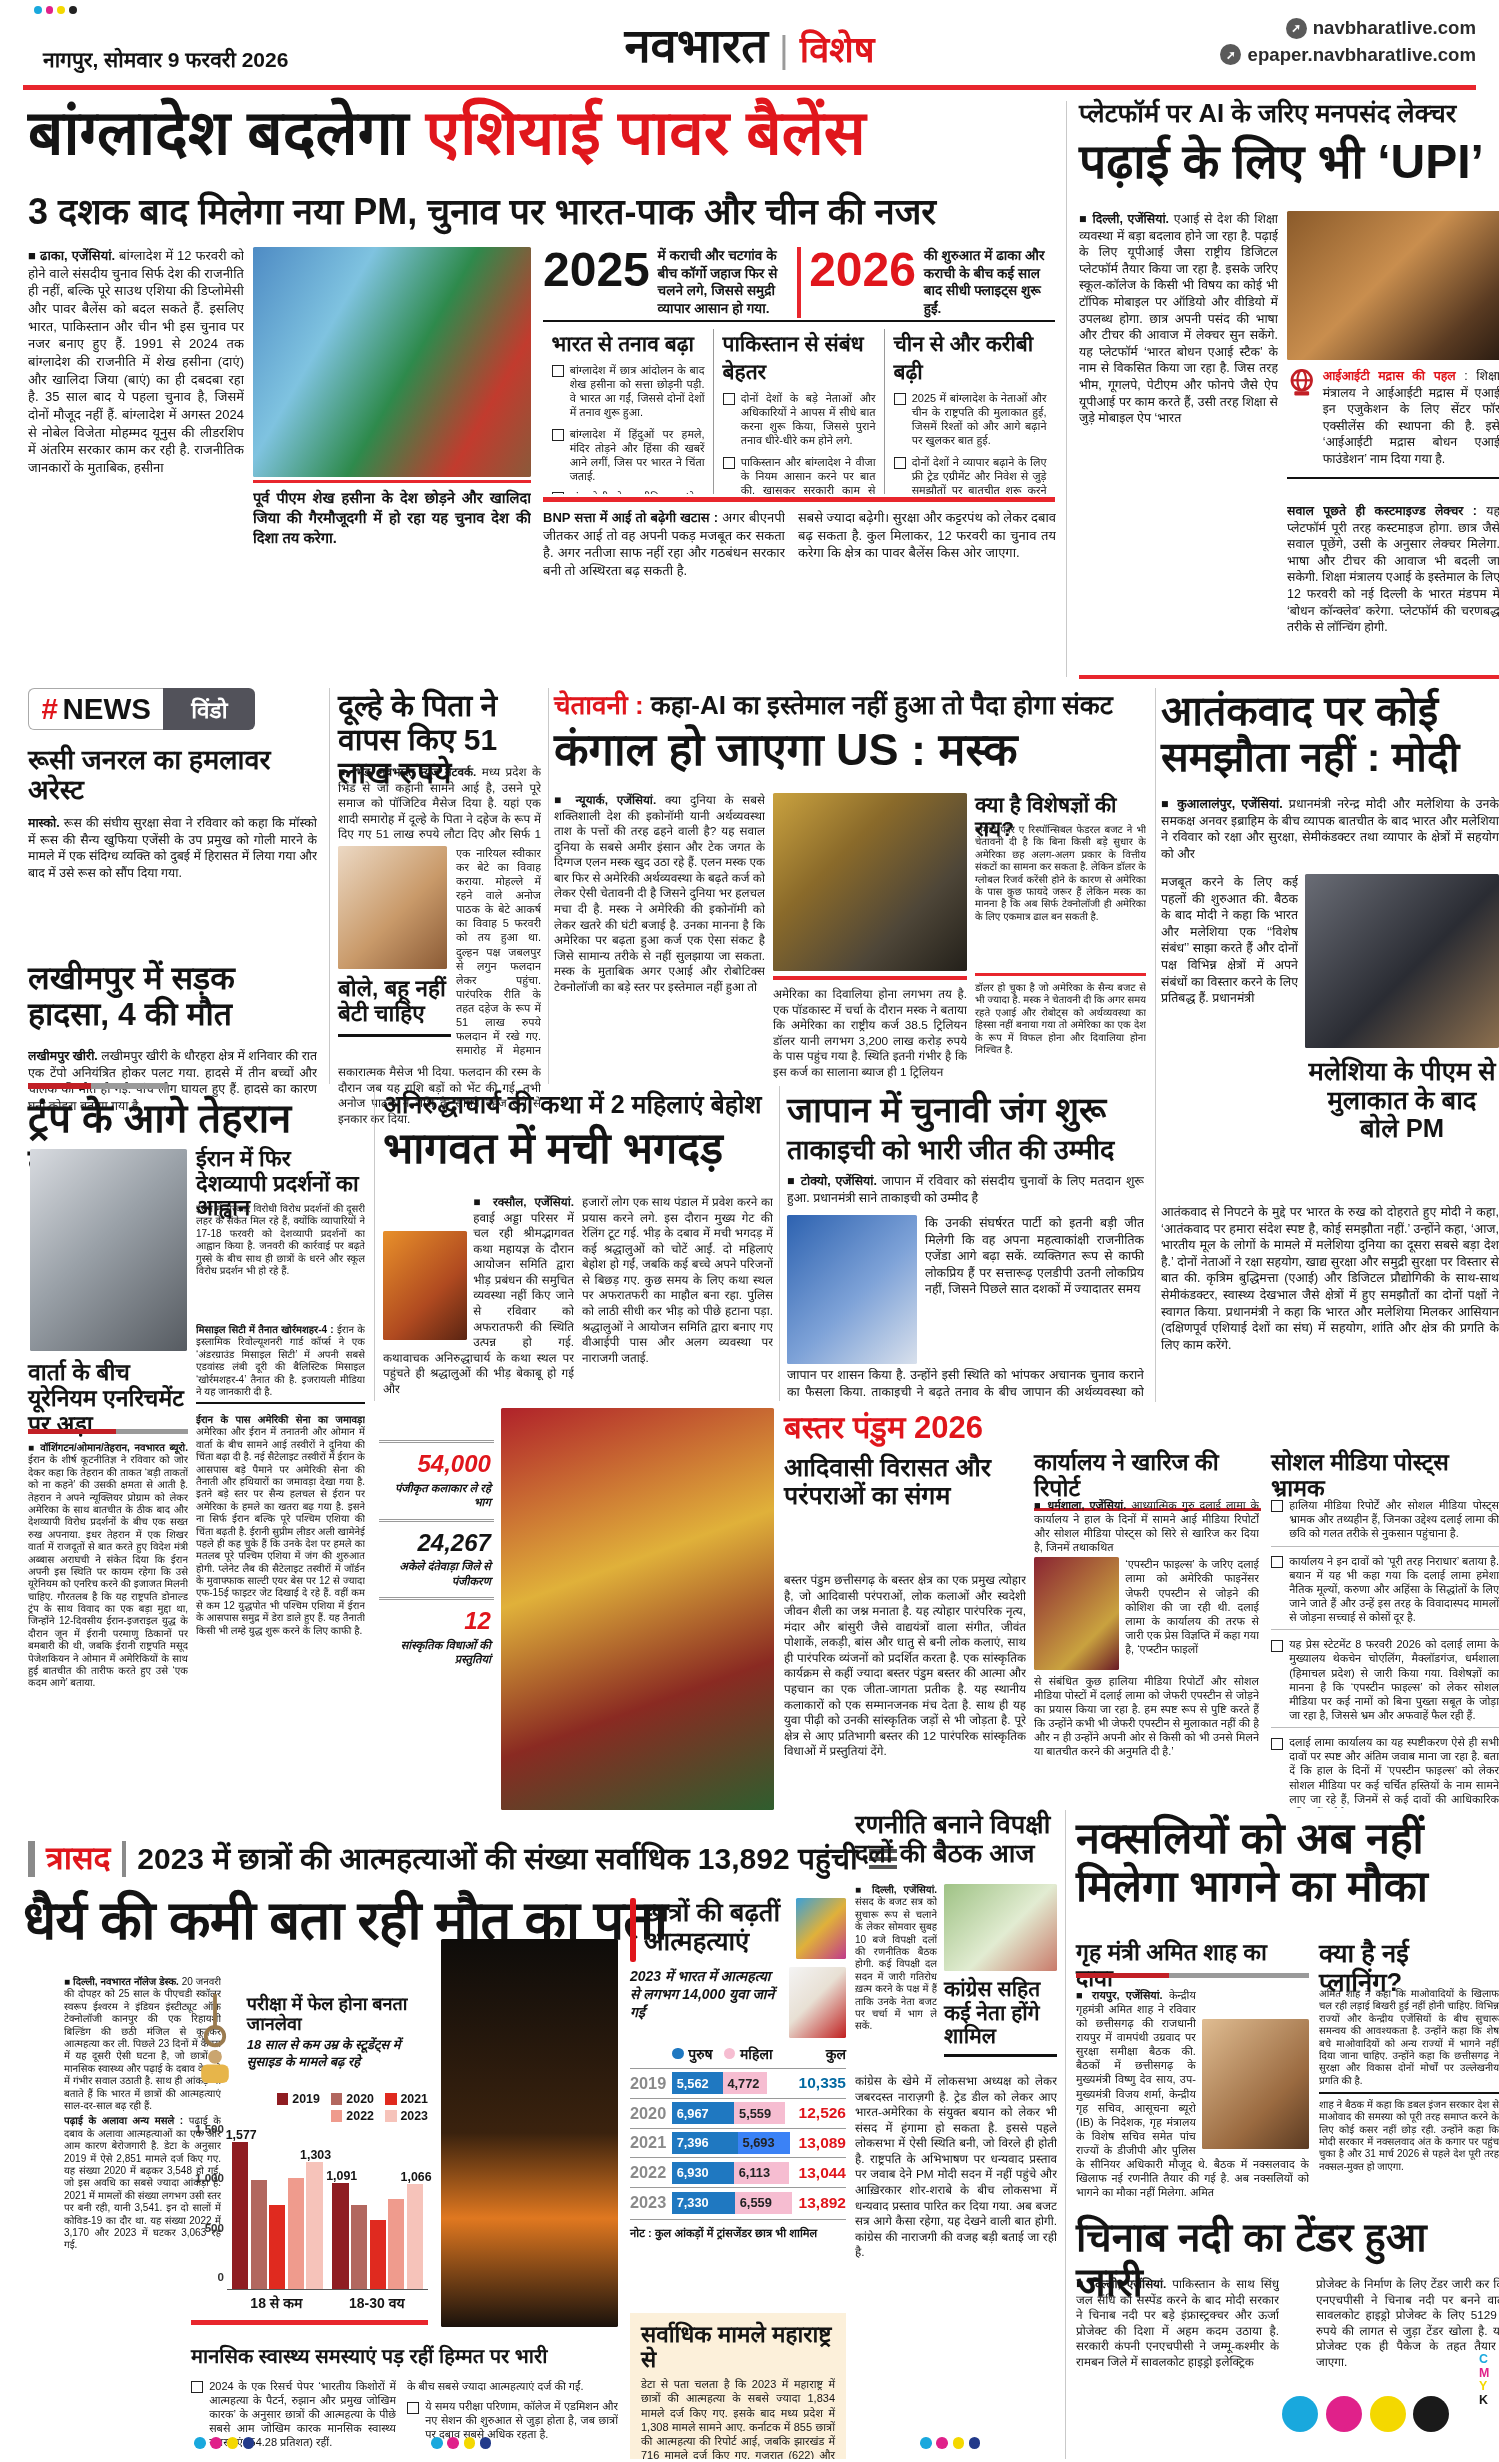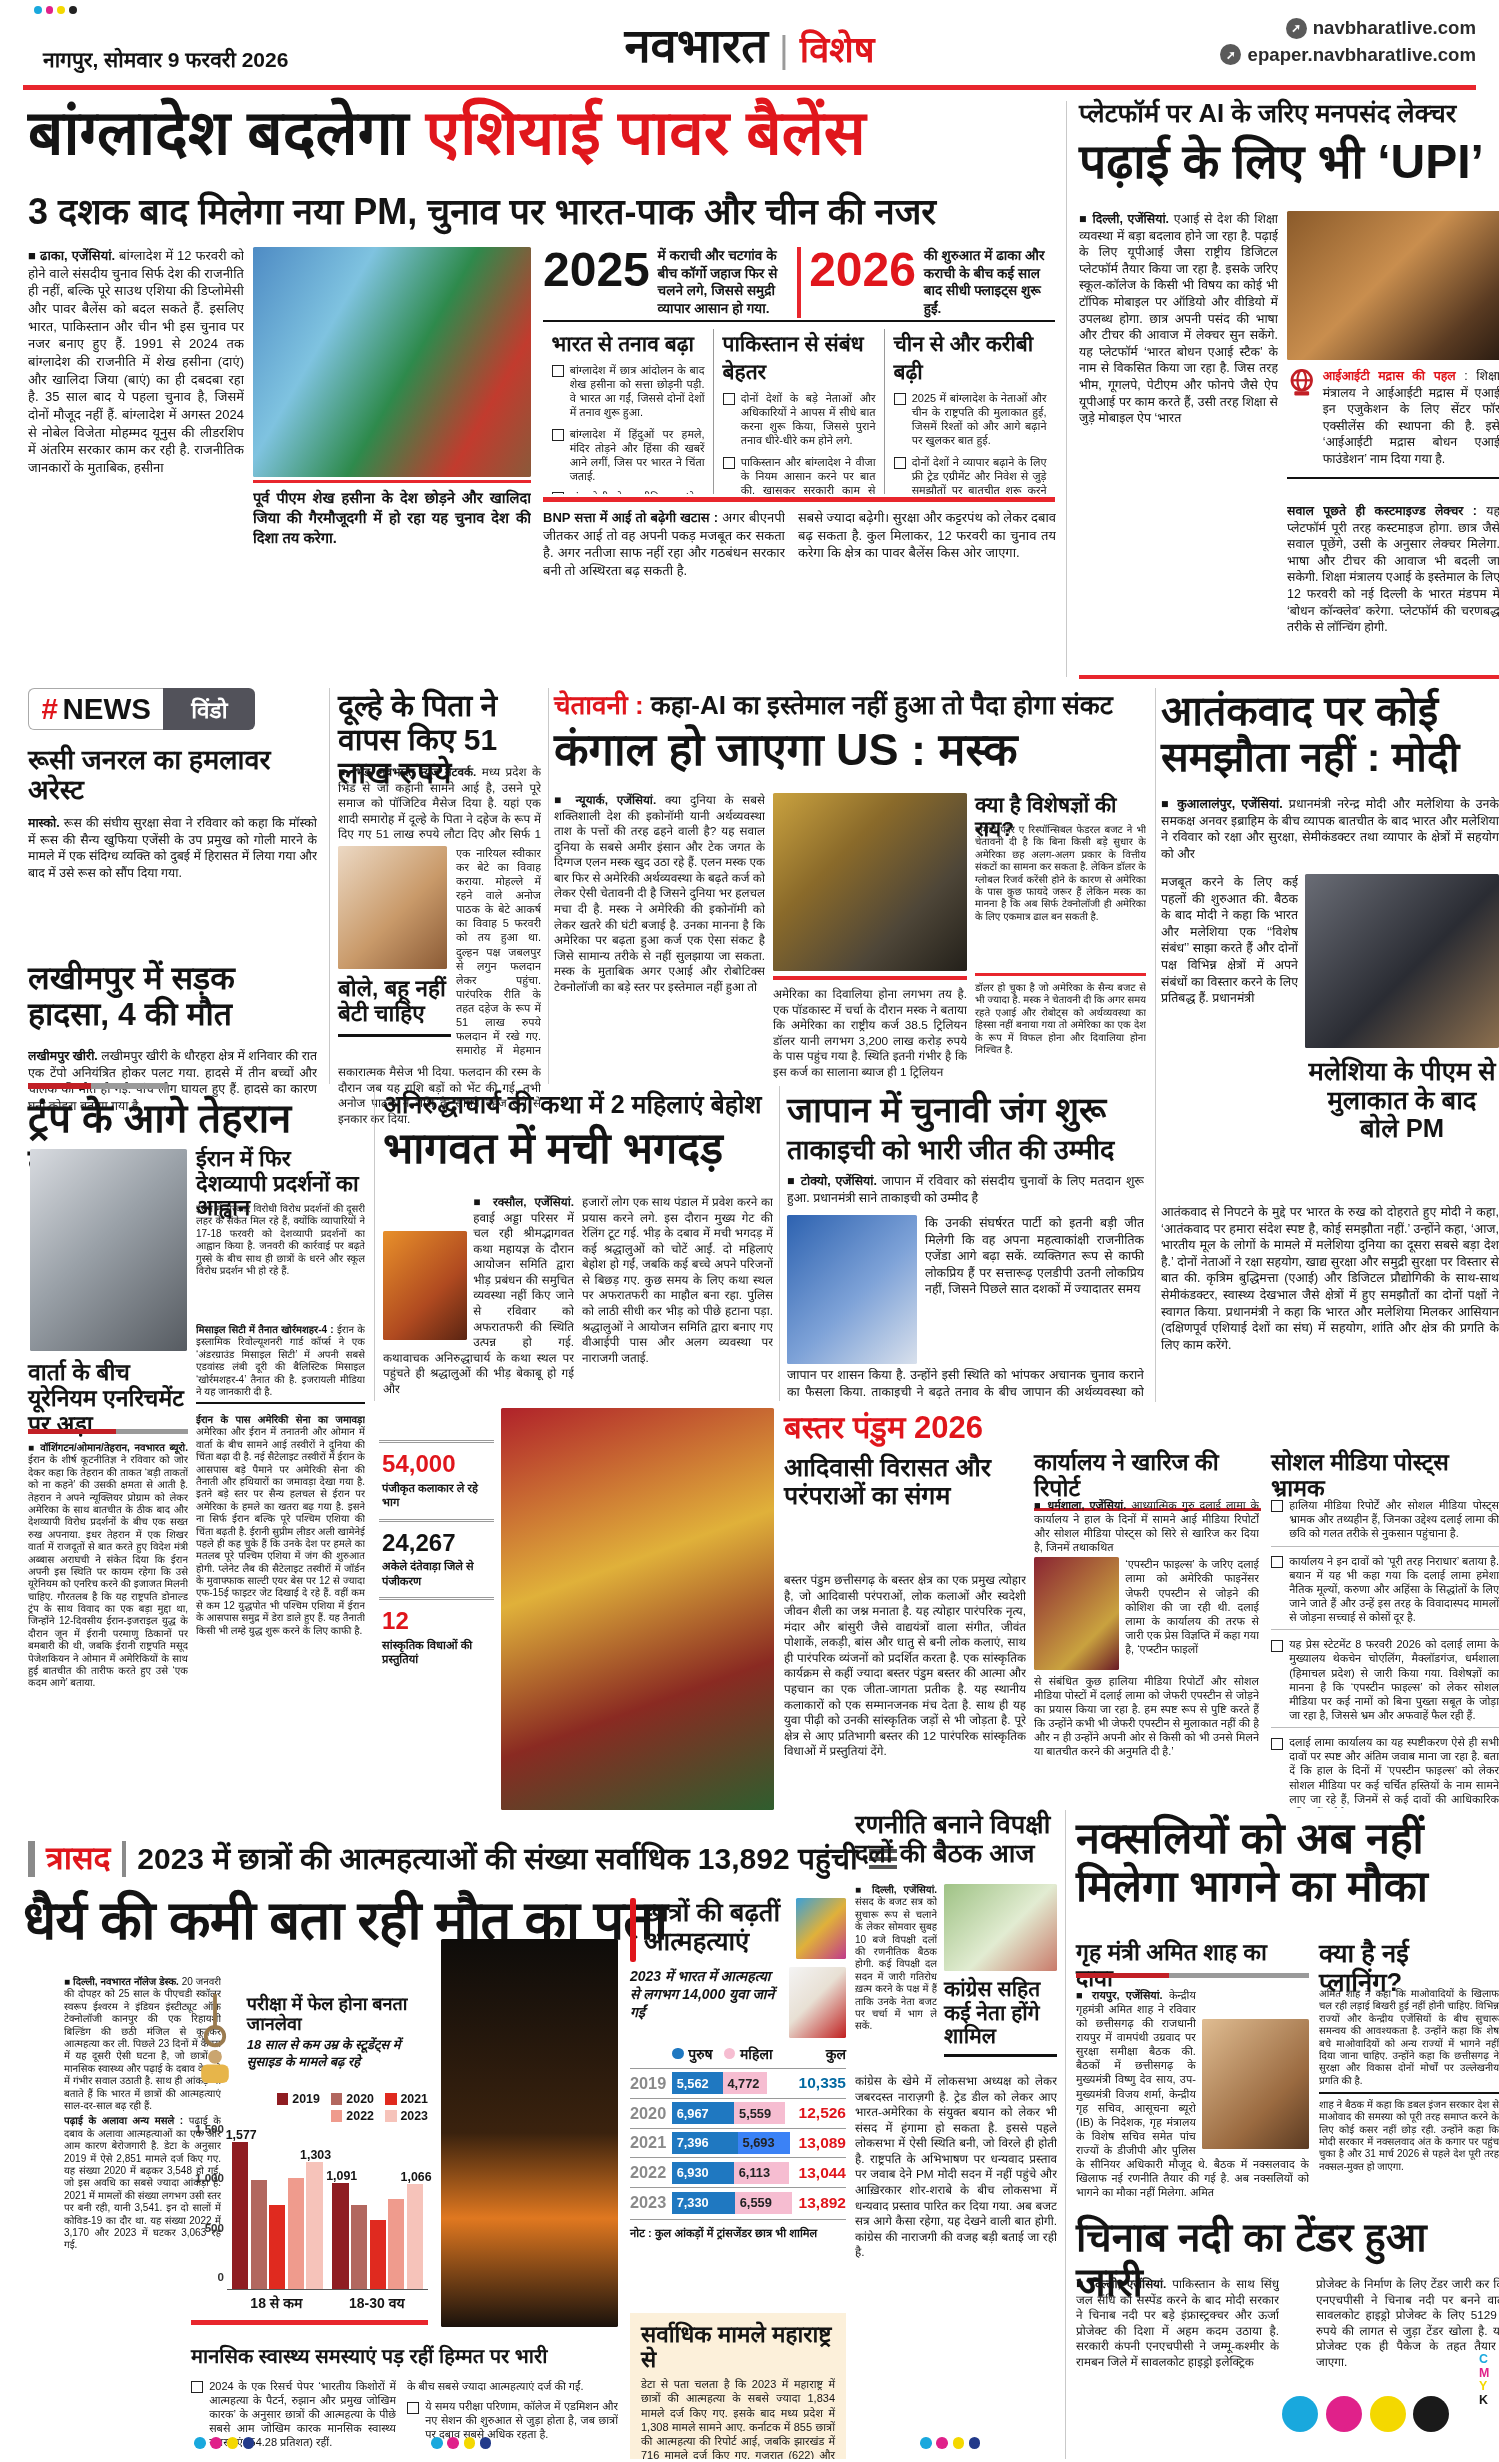--- a/index.html
+++ b/index.html
@@ -67,21 +67,21 @@
   
   .trow{display:flex;align-items:center;border-top:1.2px solid #9a9a9a;padding:3.9px 0;}
   .t-year{width:42px;color:#8a8a8a;font-weight:bold;font-size:16.3px;}
   .t-bars{flex:1;display:flex;}
   .t-male{color:#fff;font-weight:900;font-size:12.8px;padding:3.1px 0 3.1px 4.7px;white-space:nowrap;}
   .t-female{color:#222;font-weight:900;font-size:12.8px;padding:3.1px 0 3.1px 4.7px;white-space:nowrap;}
   .t-total{width:54px;text-align:right;font-weight:900;font-size:15.5px;}
   .dot{display:inline-block;width:11.6px;height:11.6px;border-radius:50%;}
   .cyl{display:inline-block;width:36px;height:36px;border-radius:50%;}
   .ham div{width:28px;height:3.9px;background:#555;margin:3.9px 0;}
-  .statcell{text-align:left;padding:9.3px 3.1px;border-bottom:3.1px double #9a9a9a;}
+  .statcell{text-align:right;padding:9.3px 3.1px;border-bottom:3.1px double #9a9a9a;font-style:italic;}
   .statnum{font-size:24px;font-weight:900;line-height:1;}
   .statlbl{font-size:11.3px;font-weight:bold;line-height:1.25;margin-top:4.7px;}
 </style>
 </head>
 <body>
 
 <div class="page">
 
   <div class="abs" style="left:34px;top:6.2px;display:flex;gap:3.9px;">
     <span class="dot" style="width:7.8px;height:7.8px;background:#19a8dd"></span>

